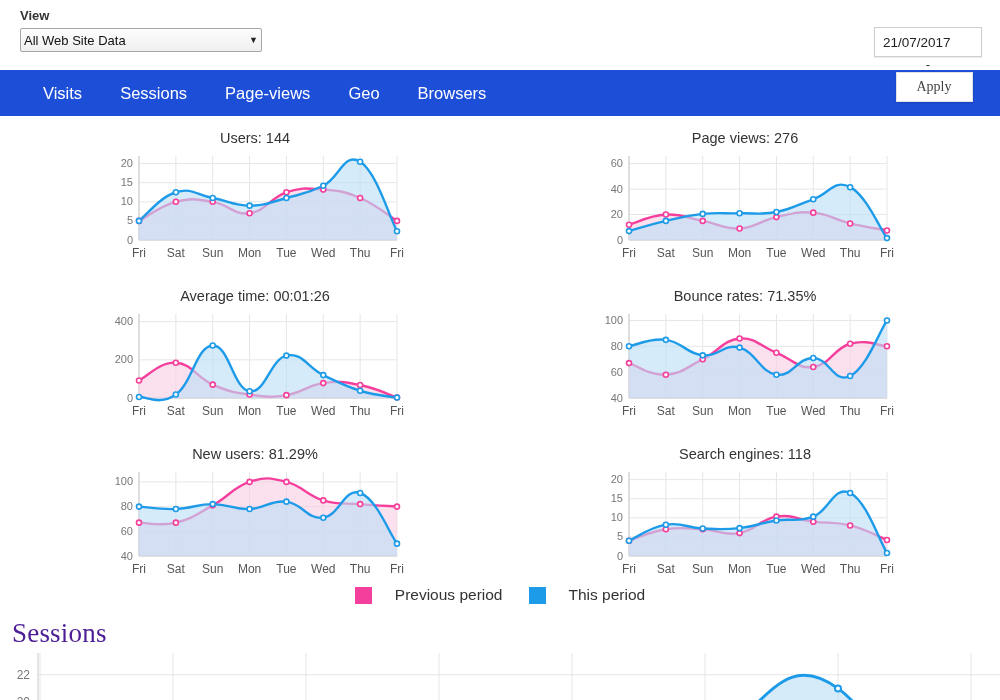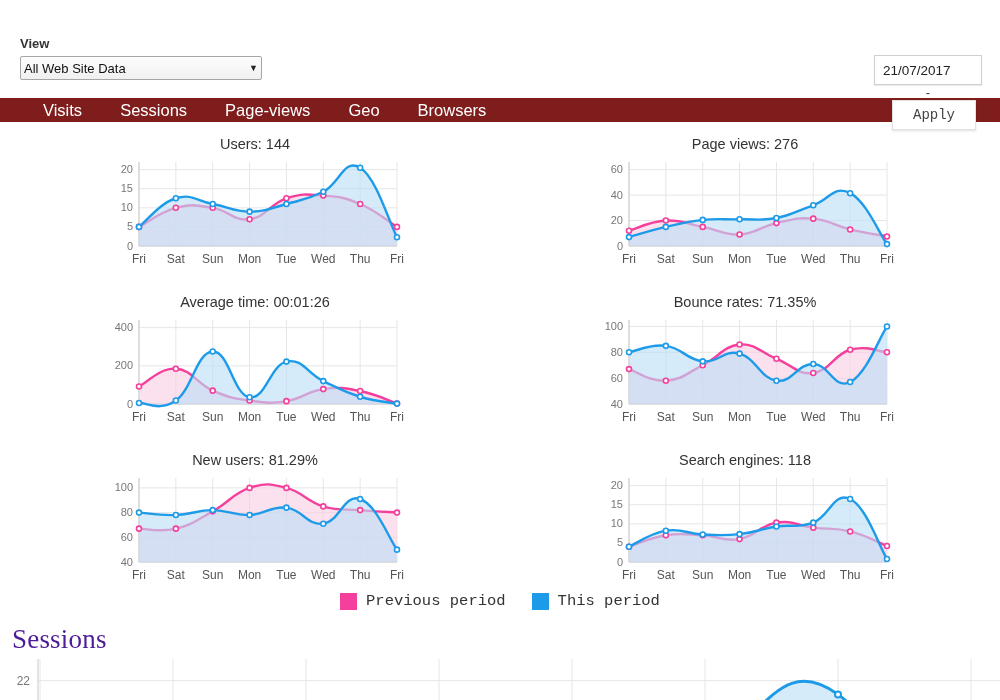--- a/index.html
+++ b/index.html
@@ -6,21 +6,21 @@
   html, body {
     margin: 0; padding: 0;
     width: 1000px; height: 700px;
     overflow: hidden;
     background: #ffffff;
     font-family: "Liberation Sans", sans-serif;
     color: #333;
   }
 
   
-  #topbar { position: relative; height: 70px; background:#fff;margin-top:28px; }
+  #topbar { position: relative; height: 70px; background:#fff; }
   #view-group { position:absolute; left:20px; top:8px; }
   #view-label { font-size:13px; font-weight:bold; color:#333; margin-bottom:5px; }
   #view-select {
     width:242px; height:24px; padding:2px 3px;
     font-family:"Liberation Sans", sans-serif; font-size:13px; color:#111;
     border:1px solid #a6a6a6; border-radius:2px;
     background: linear-gradient(to bottom, #fdfdfd 0%, #f0f0f0 100%);
     position:relative; display:flex; align-items:center;
   }
   #view-select .sel-text { flex:1; }
@@ -33,29 +33,29 @@
     width:108px; height:30px; padding:0 8px;
     border:1px solid #cfcfcf; background:#fff;
     font-family:"Liberation Sans", sans-serif; font-size:13.5px; color:#222;
     display:flex; align-items:center;
     box-shadow: 0 1px 1px rgba(0,0,0,.07);
   }
   #date-sep { width:22px; text-align:center; font-size:13px; color:#333; }
   #apply-btn {
     margin-left:12px; height:30px; padding:0 20px;
     border:1px solid #e2e2e2; background:#fff; color:#444;
-    font-family:Liberation Mono, monospace; font-size:14px;
+    font-family:Liberation Serif, serif; font-size:14px;
     display:flex; align-items:center; justify-content:center;
     box-shadow: 0 1px 2px rgba(0,0,0,.13);
     cursor:pointer;
   }
 
   
   #navbar {
-    height:24px; background:#7f1d1d;
+    height:46px; background:#1d4ed8;
     display:flex; align-items:center; padding-left:24px; gap:0;
   }
   .nav-tab {
     color:#fff; font-size:16.5px; padding:0 19px; line-height:42px;
     cursor:pointer; white-space:nowrap;
   }
 
   
   #mini-grid {
     padding: 6px 10px 0 10px;
@@ -68,21 +68,21 @@
     text-align:center; font-size:14.5px; color:#333;
     padding-top:8px; padding-bottom:2px;
   }
   .mini-svg { display:block; margin:0 auto; }
 
   
   #legend {
     display:flex; justify-content:center; align-items:center; gap:26px;
     padding-top:4px; padding-bottom:6px;
   }
-  .legend-item { display:flex; align-items:center; gap:9px;font-family:Liberation Mono, monospace; }
+  .legend-item { display:flex; align-items:center; gap:23px; }
   .legend-swatch { width:17px; height:17px; display:block; }
   .legend-text { font-size:15.5px; color:#333; }
 
   
   #sessions-title {
     font-size:27px; font-weight:normal; color:#4c1d95;
     padding:8px 0 4px 12px; letter-spacing:.2px;font-family:Liberation Serif, serif;
   }
   #sessions-wrap { position:relative; width:1000px; height:175px; }
   #sessions-svg { display:block; }

